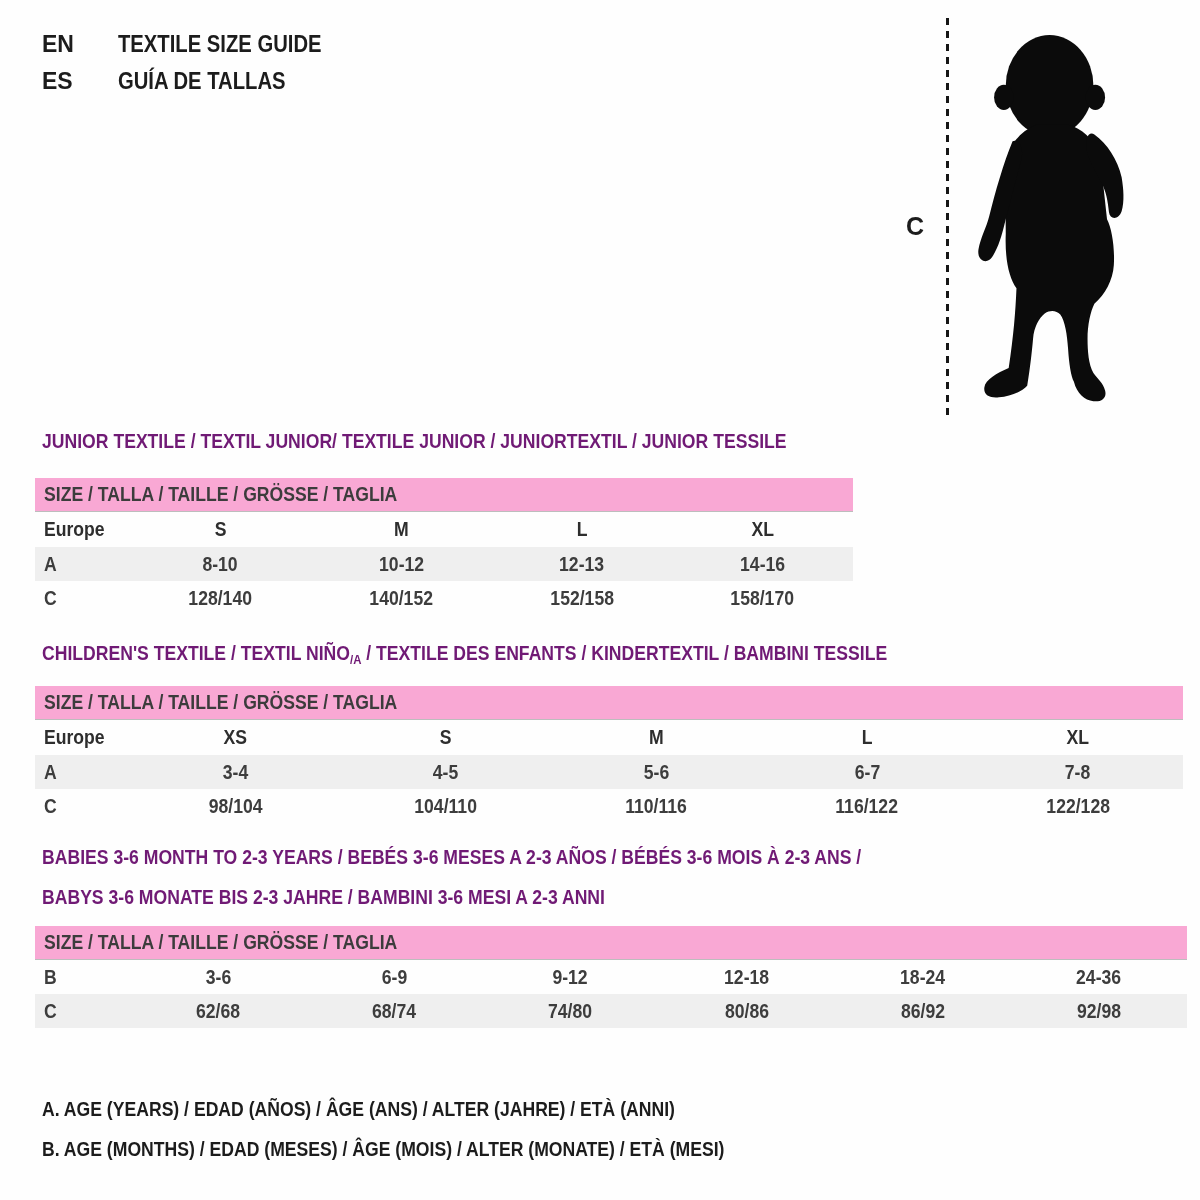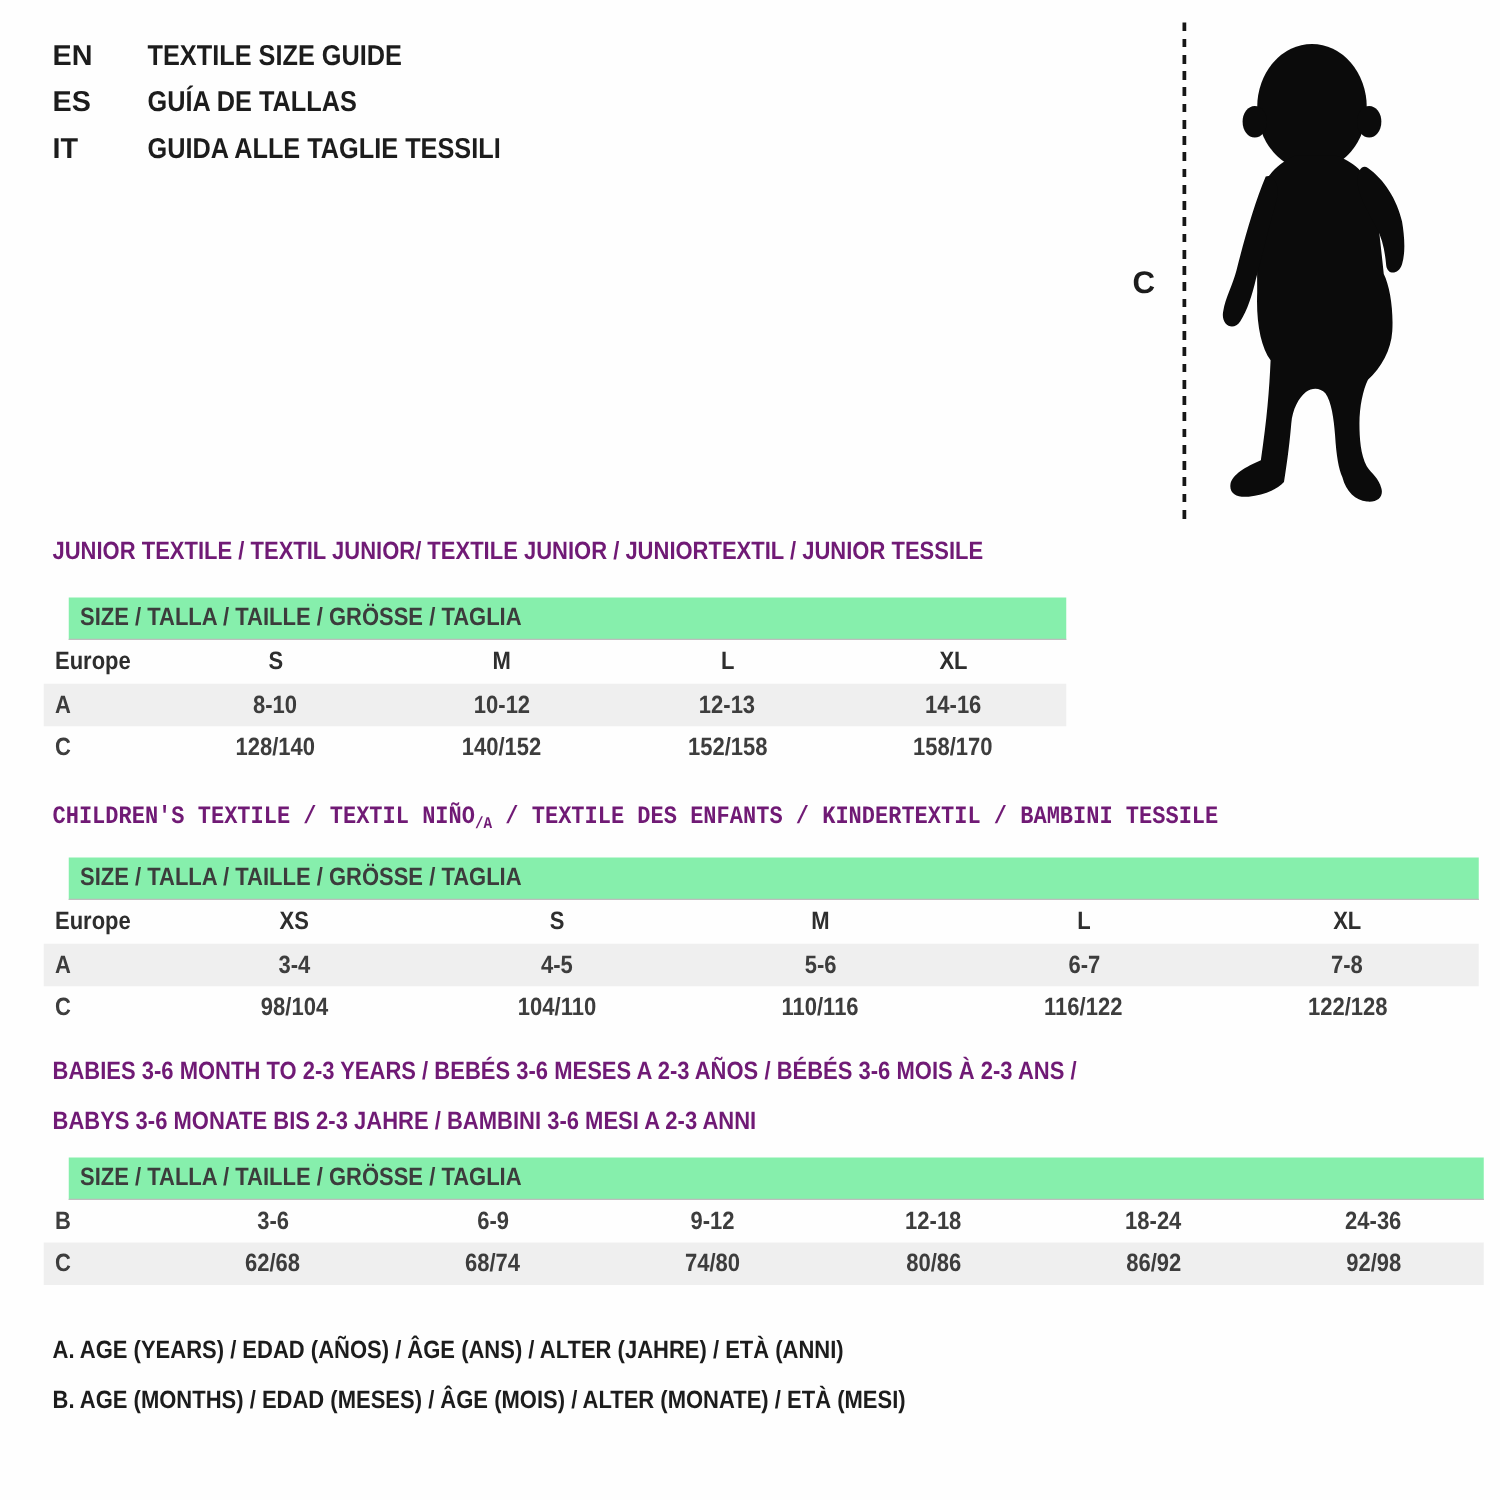--- a/index.html
+++ b/index.html
@@ -32,25 +32,24 @@
   .measure-label { left: 906px; top: 212px; font-size: 25px; font-weight: bold; }
   .figure-svg { left: 960px; top: 28px; }
 
   
   .section-title { font-size: 20px; font-weight: bold; color: #701a75; }
   .title-sub { font-size: 13px; vertical-align: -4px; }
 
   
   .size-table { display: flex; flex-direction: column; }
   .t-bar {
-    height: 34px; background: #86efac; color: #3c3c3c;
+    height: 34px; background: #f9a8d4; color: #3c3c3c;
     font-size: 20px; font-weight: bold;
     display: flex; align-items: center; padding-left: 9px;
     border-bottom: 1px solid #bdbdbd;
-    margin-left: 20px;
   }
   .t-row { display: flex; align-items: center; height: 34px; font-size: 20px; font-weight: bold; color: #3d3d3d; }
   .t-row.head { height: 35px; color: #2e2e2e; }
   .t-row.stripe { background: #efefef; }
   .t-label { width: 95px; padding-left: 9px; }
   .t-col { flex: 1; text-align: center; }
 
   
   .legend-line { height: 40px; font-size: 20px; font-weight: bold; display: flex; align-items: center; }
 </style>
@@ -58,24 +57,20 @@
 <body>
 
 <div class="abs lang-block">
   <div class="lang-row">
     <span class="lang-code">EN</span>
     <span class="lang-label cx">TEXTILE SIZE GUIDE</span>
   </div>
   <div class="lang-row">
     <span class="lang-code">ES</span>
     <span class="lang-label cx">GUÍA DE TALLAS</span>
-  </div>
-  <div class="lang-row">
-    <span class="lang-code">IT</span>
-    <span class="lang-label cx">GUIDA ALLE TAGLIE TESSILI</span>
   </div>
 </div>
 
 <div class="abs measure-line"></div>
 <div class="abs measure-label">C</div>
 
 <svg class="abs figure-svg" width="185" height="392" viewBox="0 0 190 400" aria-hidden="true">
   <g fill="#0b0b0b">
 
     <ellipse cx="92" cy="58" rx="45" ry="52"></ellipse>
@@ -147,21 +142,21 @@
   </div>
   <div class="t-row">
     <span class="t-label"><span class="cx">C</span></span>
     <span class="t-col"><span class="cx-c">128/140</span></span>
     <span class="t-col"><span class="cx-c">140/152</span></span>
     <span class="t-col"><span class="cx-c">152/158</span></span>
     <span class="t-col"><span class="cx-c">158/170</span></span>
   </div>
 </div>
 
-<div class="abs section-title" style="left:42px; top:642px;font-family:Liberation Mono, monospace;">
+<div class="abs section-title" style="left:42px; top:642px;">
   <span class="cx"><span>CHILDREN'S TEXTILE / TEXTIL NIÑO</span><span class="title-sub">/A</span><span> / TEXTILE DES ENFANTS / KINDERTEXTIL / BAMBINI TESSILE</span></span>
 </div>
 
 <div class="abs size-table" style="left:35px; top:686px; width:1148px;">
   <div class="t-bar">
     <span class="cx">SIZE / TALLA / TAILLE / GRÖSSE / TAGLIA</span>
   </div>
   <div class="t-row head">
     <span class="t-label"><span class="cx">Europe</span></span>
     <span class="t-col"><span class="cx-c">XS</span></span>
@@ -212,20 +207,20 @@
     <span class="t-label"><span class="cx">C</span></span>
     <span class="t-col"><span class="cx-c">62/68</span></span>
     <span class="t-col"><span class="cx-c">68/74</span></span>
     <span class="t-col"><span class="cx-c">74/80</span></span>
     <span class="t-col"><span class="cx-c">80/86</span></span>
     <span class="t-col"><span class="cx-c">86/92</span></span>
     <span class="t-col"><span class="cx-c">92/98</span></span>
   </div>
 </div>
 
-<div class="abs" style="left:42px; top:1060px;">
+<div class="abs" style="left:42px; top:1089px;">
   <div class="legend-line">
     <span class="cx">A. AGE (YEARS) / EDAD (AÑOS) / ÂGE (ANS) / ALTER (JAHRE) / ETÀ (ANNI)</span>
   </div>
   <div class="legend-line">
     <span class="cx">B. AGE (MONTHS) / EDAD (MESES) / ÂGE (MOIS) / ALTER (MONATE) / ETÀ (MESI)</span>
   </div>
 </div>
 
 </body></html>

